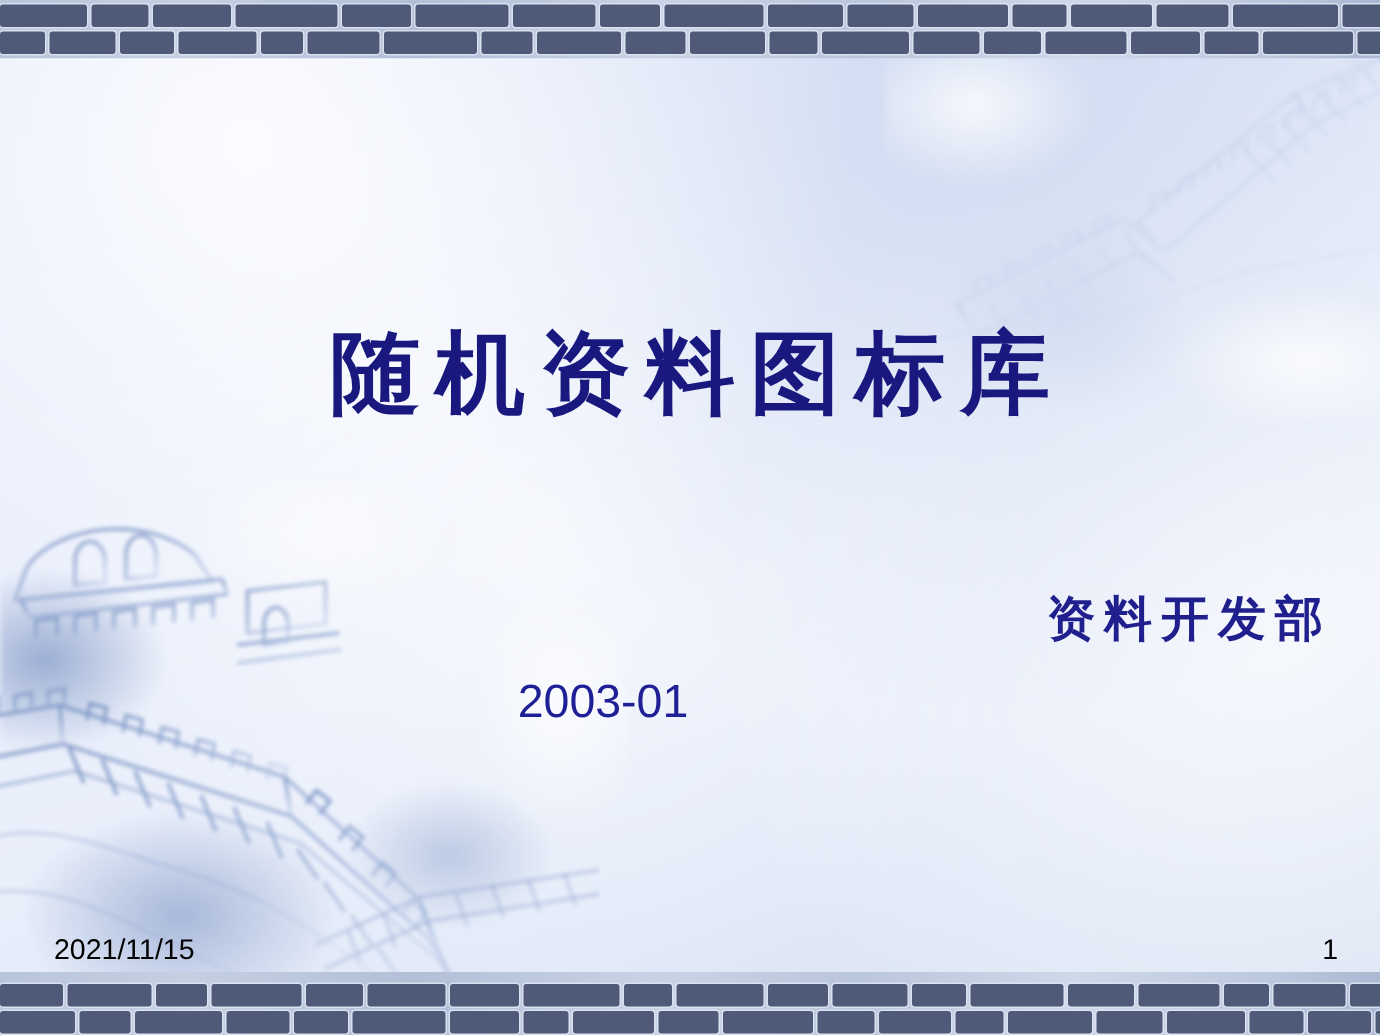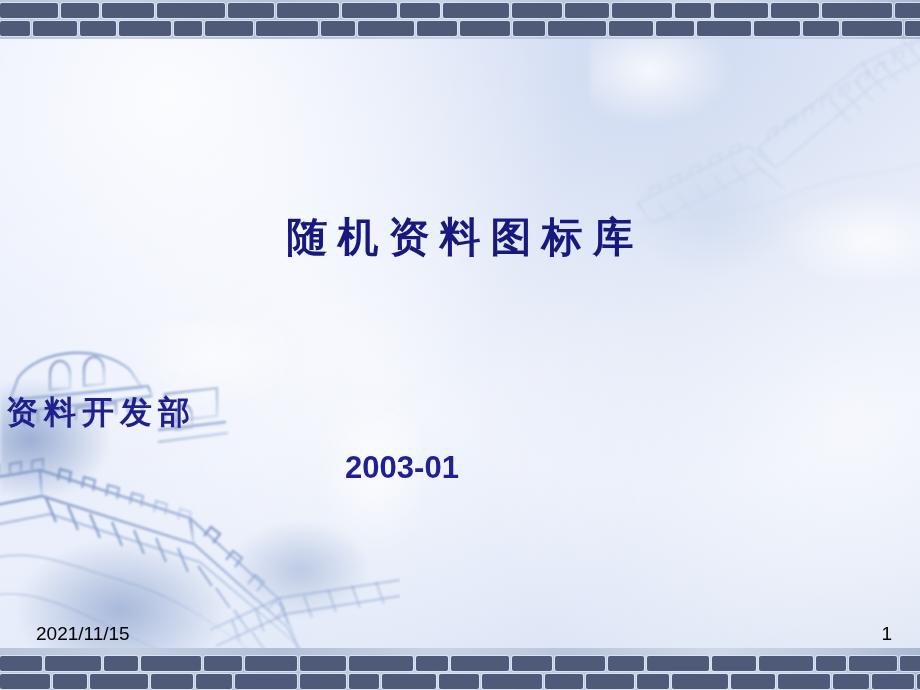--- a/index.html
+++ b/index.html
@@ -126,54 +126,54 @@
   }
 
   
   .title {
     position: absolute;
     left: 0;
     top: 212px;
     width: 920px;
     text-align: center;
     font-family: "DejaVu Serif", "Liberation Serif", serif;
-    font-size: 41px;
+    font-size: 60px;
     font-weight: bold;
     letter-spacing: 10px;
     color: #18187f;
     text-indent: 10px;
     line-height: 1.25;
     white-space: nowrap;
   }
 
   .subtitle {
     position: absolute;
     left: 0;
     top: 392px;
     width: 888px;
-    text-align: left;
+    text-align: right;
     font-family: "DejaVu Serif", "Liberation Serif", serif;
     font-size: 32px;
     font-weight: bold;
     letter-spacing: 6px;
     color: #1f1f8e;
     text-indent: 6px;
     line-height: 1.3;
     white-space: nowrap;
   }
 
   .subdate {
     position: absolute;
     left: 0;
     top: 448px;
     width: 804px;
     text-align: center;
     font-family: "Liberation Sans", sans-serif;
     font-size: 31px;
-    font-weight: bold;
+    font-weight: normal;
     letter-spacing: 0px;
     color: #1f1f96;
     line-height: 1.3;
     white-space: nowrap;
   }
 
   .footer-date {
     position: absolute;
     left: 36px;
     top: 623px;

